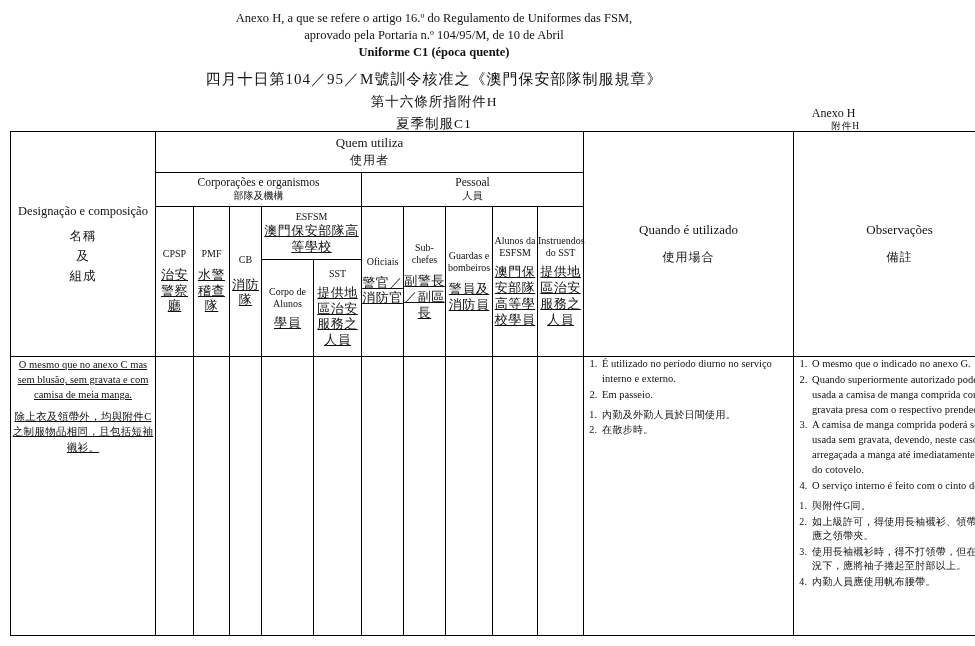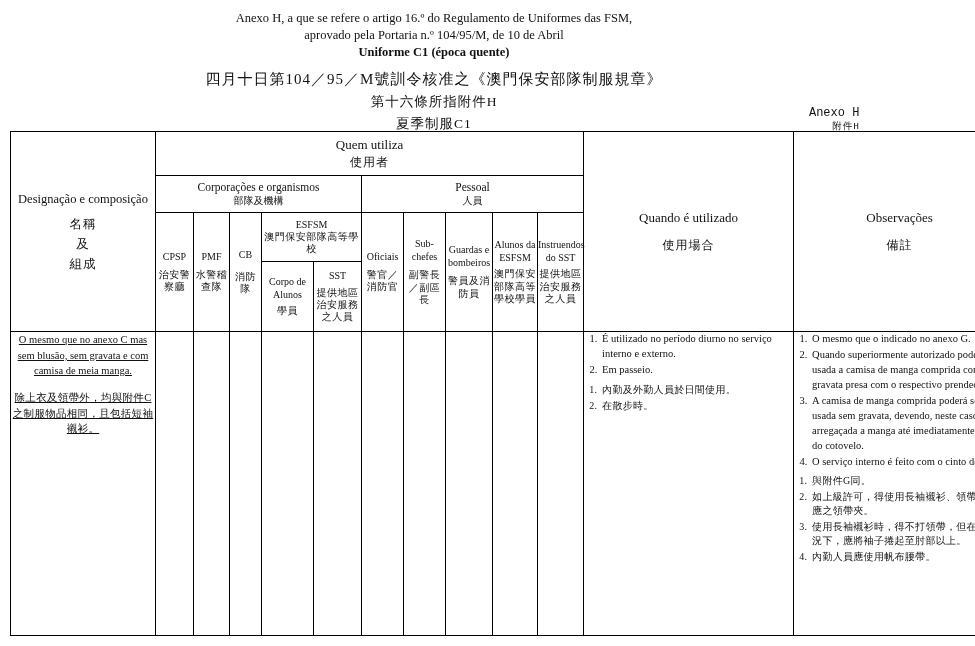--- a/index.html
+++ b/index.html
@@ -49,21 +49,20 @@
     line-height: 1.5;
     margin-top: 2px;
   }
   .corner {
     position: absolute;
     right: 8px;
     top: 106px;
     text-align: center;
     font-size: 12px;
     line-height: 1.25;
-    font-family: Liberation Mono, monospace;
   }
   .corner .sub {
     font-size: 9.5px;
     letter-spacing: 1px;
     margin-left: 24px;
   }
 
   table.main {
     border-collapse: collapse;
     table-layout: fixed;
@@ -94,23 +93,24 @@
   }
   .hd-mid {
     font-size: 11.5px;
     line-height: 1.3;
   }
   .hd-small {
     font-size: 10px;
     line-height: 1.25;
   }
   .hd-tiny {
-    font-size: 10px;
+    font-size: 13px;
     line-height: 1.22;
     letter-spacing: 0.5px;
+    text-decoration: underline;
   }
   .pad2 { padding: 3px 2px; }
 
   .cell-desc {
     font-size: 10.5px;
     line-height: 1.45;
     padding: 6px 4px 4px 4px;
     text-align: center;
     text-decoration: underline;
   }
@@ -272,21 +272,21 @@
         </td>
         <td class="ctr pad2">
           <div class="hd-small">SST</div>
           <div class="hd-tiny" style="margin-top:4px">提供地區治安服務之人員</div>
         </td>
       </tr>
 
       <tr>
         <td class="cell-desc">
           <div>O mesmo que no anexo C mas sem blusão, sem gravata e com camisa de meia manga.</div>
-          <div class="cjk" style="margin-top:12px">除上衣及領帶外，均與附件C之制服物品相同，且包括短袖襯衫。</div>
+          <div class="cjk" style="margin-top:6px">除上衣及領帶外，均與附件C之制服物品相同，且包括短袖襯衫。</div>
         </td>
         <td></td>
         <td></td>
         <td></td>
         <td></td>
         <td></td>
         <td></td>
         <td></td>
         <td></td>
         <td></td>

